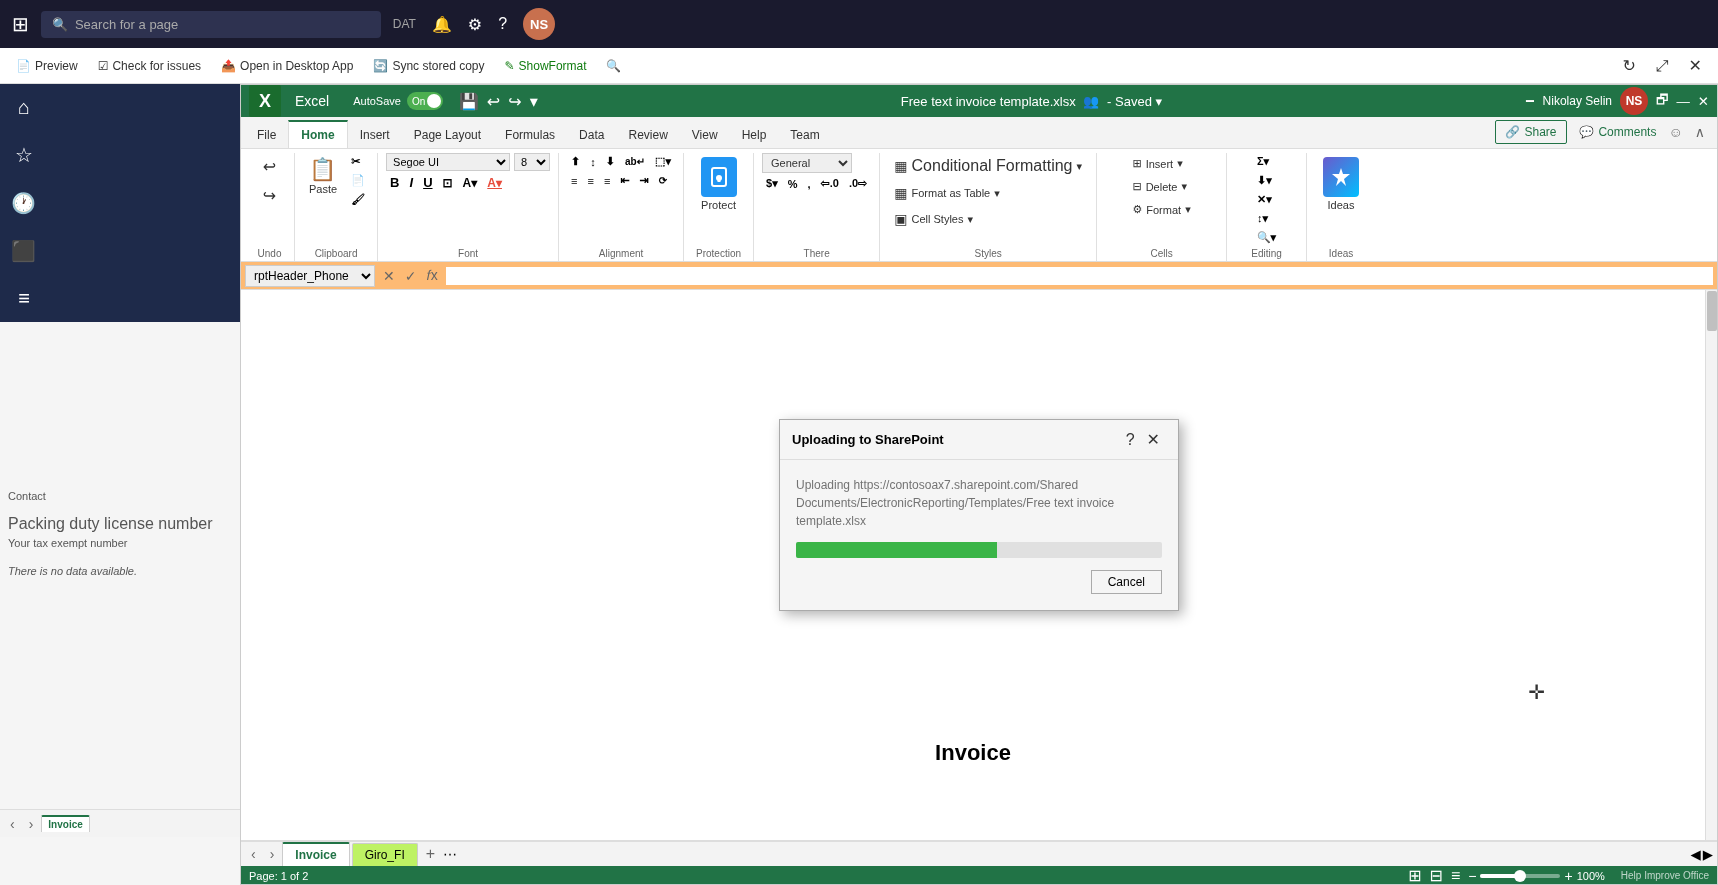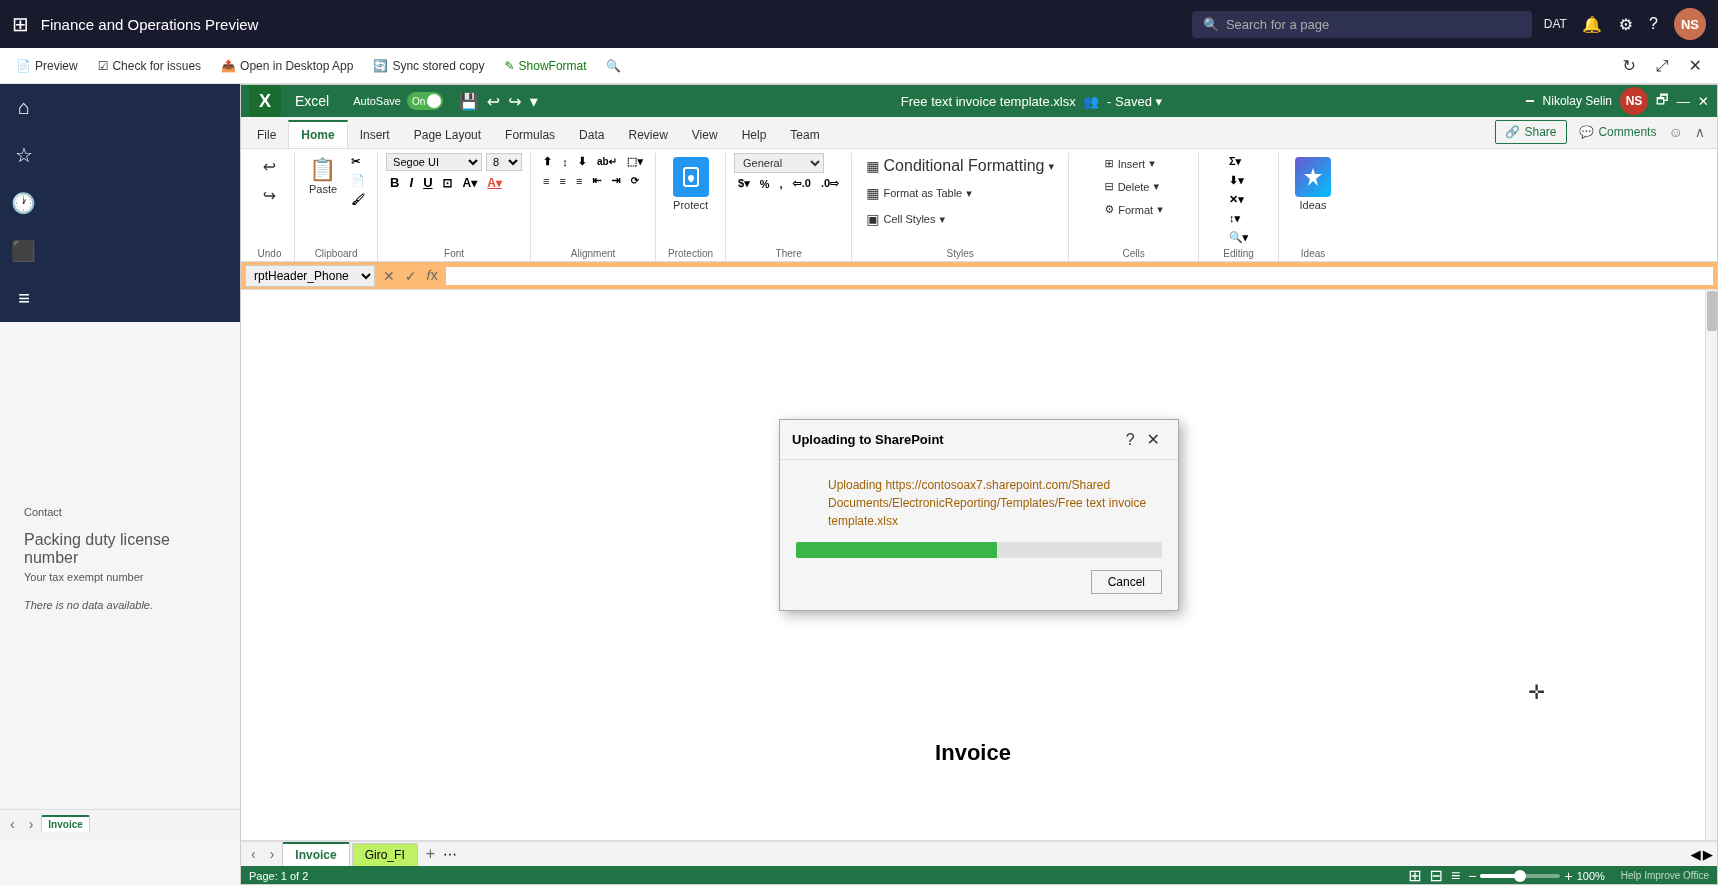--- a/index.html
+++ b/index.html
@@ -30,21 +30,21 @@
       gap: 6px;
     }
     .top-bar-icons { display: flex; gap: 16px; align-items: center; }
     .top-bar-icon { color: white; font-size: 16px; cursor: pointer; }
     .top-bar-avatar {
       width: 32px; height: 32px; border-radius: 50%;
       background: #c8704e;
       display: flex; align-items: center; justify-content: center;
       color: white; font-size: 13px; font-weight: bold;
     }
-    .top-bar-initials { font-size: 12px; color: #e5e5e5; }
+    .top-bar-initials { font-size: 12px; color: #a3a3a3; }
 
     
     .finance-toolbar {
       height: 36px;
       background: white;
       border-bottom: 1px solid #ddd;
       display: flex;
       align-items: center;
       padding: 0 8px;
       gap: 4px;
@@ -274,21 +274,21 @@
     .dialog-header {
       background: #f5f5f5;
       padding: 8px 12px;
       display: flex;
       align-items: center;
       border-bottom: 1px solid #ddd;
     }
     .dialog-title { flex: 1; font-size: 13px; font-weight: 600; }
     .dialog-btn { background: none; border: none; cursor: pointer; font-size: 16px; color: #333; padding: 2px 6px; }
     .dialog-body { padding: 16px; }
-    .dialog-msg { font-size: 12px; color: #a16207; margin-bottom: 12px; line-height: 1.5; margin-left: 32px; }
+    .dialog-msg { font-size: 12px; color: #737373; margin-bottom: 12px; line-height: 1.5; }
     .progress-bar-outer {
       height: 16px;
       background: #e0e0e0;
       border-radius: 2px;
       margin-bottom: 12px;
       overflow: hidden;
     }
     .progress-bar-inner {
       height: 100%;
       background: #3ab547;
@@ -372,29 +372,28 @@
     
     .num-format-select {
       font-size: 11px; border: 1px solid #ccc; padding: 2px 4px; width: 90px; color: #333;
     }
 
     
     .cell-ref-dropdown {
       display: flex; align-items: center; gap: 2px;
     }
 
-    .font-select { font-size: 11px; border: 1px solid #ccc; padding: 1px 2px; width: 96px; }
+    .font-select { font-size: 11px; border: 1px solid #ccc; padding: 1px 2px; width: 124px; }
     .font-size-select { font-size: 11px; border: 1px solid #ccc; padding: 1px 2px; width: 36px; }
   </style>
 </head>
 <body>
 
 <div class="top-bar">
   <span class="top-bar-grid">⊞</span>
-  <span class="top-bar-title">Finance and Operations Preview</span>
   <div class="top-bar-search">
     <span>🔍</span>
     <span style="color:#aaa;font-size:13px;">Search for a page</span>
   </div>
   <div class="top-bar-icons">
     <span class="top-bar-initials">DAT</span>
     <span class="top-bar-icon">🔔</span>
     <span class="top-bar-icon">⚙</span>
     <span class="top-bar-icon">?</span>
     <div class="top-bar-avatar">
@@ -435,21 +434,21 @@
 <div class="left-panel">
   <div class="left-nav-icon">
     <span class="nav-icon">⌂</span>
     <span class="nav-icon">☆</span>
     <span class="nav-icon">🕐</span>
     <span class="nav-icon">⬛</span>
     <span class="nav-icon">≡</span>
   </div>
 
   <div class="left-content" style="position:relative;">
-    <div style="padding:24px; font-size:11px; color:#333;">
+    <div style="padding:8px; font-size:11px; color:#333;">
       <div style="margin-top:160px;">
         <div style="font-size:11px;color:#555;">Contact</div>
         <div style="font-size:16px;color:#555;margin-top:13px;">Packing duty license number</div>
         <div style="font-size:11px;color:#555;margin-top:4px;">Your tax exempt number</div>
       </div>
       <div style="margin-top:16px;">
         <div style="font-size:11px;color:#555;font-style:italic;">There is no data available.</div>
       </div>
     </div>
 

